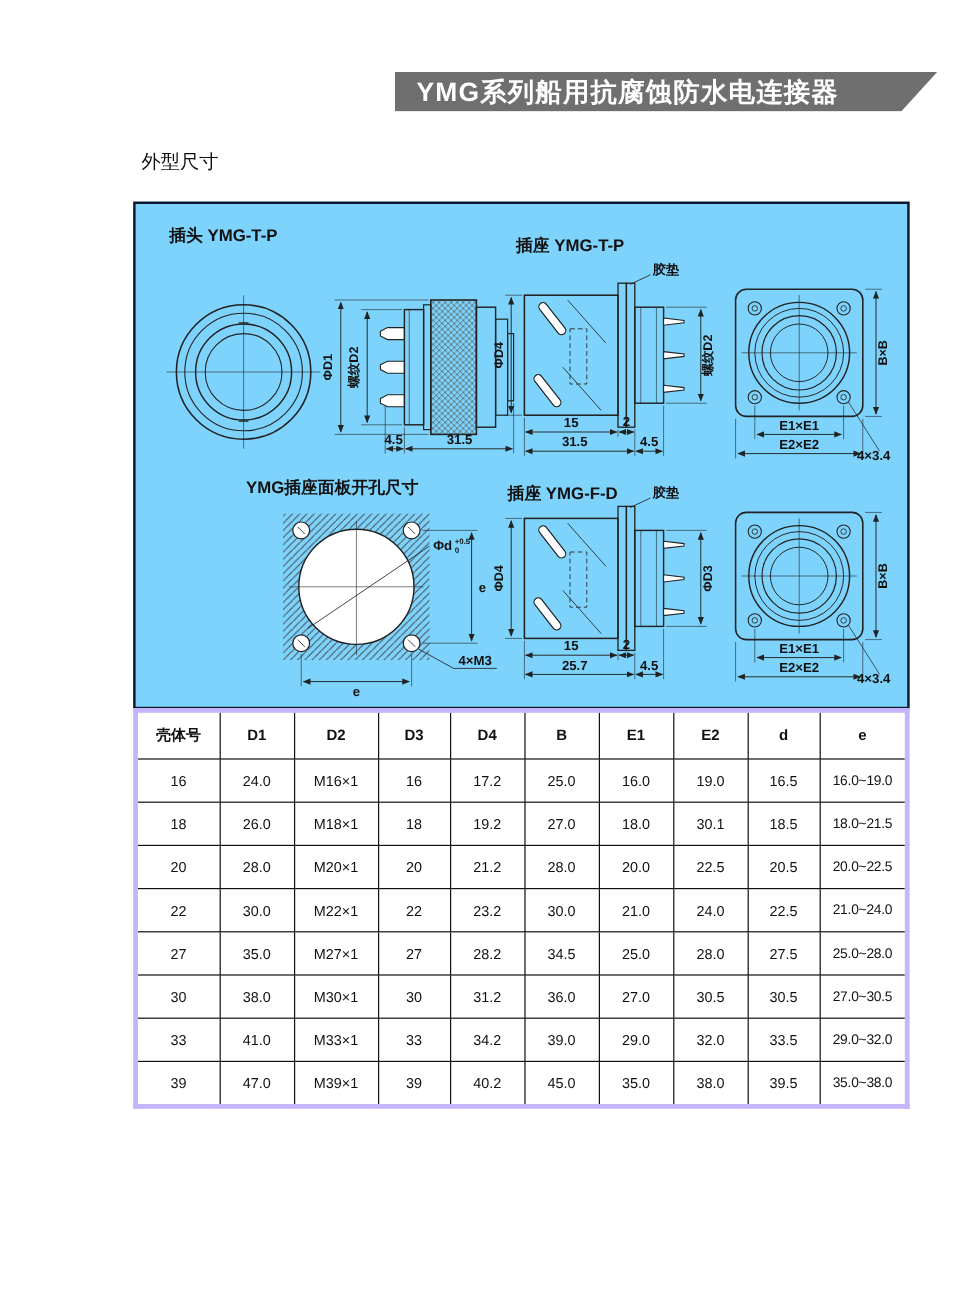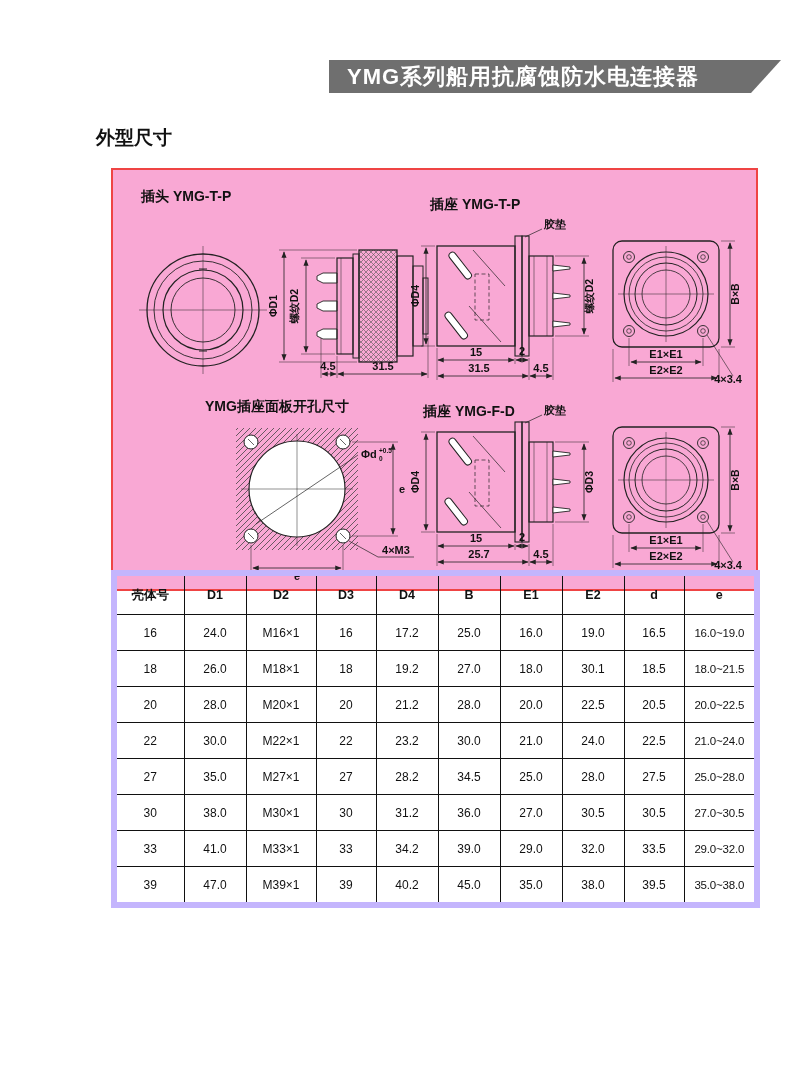--- a/index.html
+++ b/index.html
@@ -5,33 +5,33 @@
   html,body{margin:0;padding:0;background:#ffffff;}
   #page{position:relative;width:800px;height:1086px;background:#fff;overflow:hidden;
         font-family:"Liberation Sans",sans-serif;color:#111;margin-left:23px;}
   
   #banner{position:absolute;left:306px;top:60px;width:452px;height:33px;
           background:#6f6f6f;
           clip-path:polygon(0 0,100% 0,calc(100% - 30px) 100%,0 100%);}
   #banner .txt{display:block;font-size:22px;font-weight:bold;color:#fff;
           line-height:33px;padding-left:18px;letter-spacing:1px;white-space:nowrap;}
   
-  #section-title{position:absolute;left:73px;top:125px;font-size:19px;font-weight:bold;}
+  #section-title{position:absolute;left:95px;top:125px;font-size:16px;font-weight:normal;}
   
   #panel{position:absolute;left:88px;top:168px;width:643px;height:419px;
-         border:2px solid #ef4444;background:#f9a8d4;}
+         border:2px solid #0f172a;background:#7dd3fc;}
   .drawing-label{position:absolute;font-weight:bold;font-size:14px;white-space:nowrap;}
   svg.drawing{position:absolute;overflow:visible;}
   svg text{font-family:"Liberation Sans",sans-serif;fill:#111;stroke:none;}
   .dimnum{font-size:11px;font-weight:600;}
   .dimrot{font-size:10.5px;font-weight:600;}
   .tol{font-size:6.5px;font-weight:600;}
   
-  #spec-table{position:absolute;left:88px;top:570px;width:643px;
-              border-collapse:collapse;table-layout:fixed;border:6px solid #c4b5fd;}
+  #spec-table{position:absolute;left:88px;top:590px;width:643px;
+              border-collapse:collapse;table-layout:fixed;border:4px solid #c4b5fd;}
   #spec-table th,#spec-table td{border:1px solid #111;text-align:center;
               vertical-align:middle;padding:0;font-size:12px;color:#111;}
   #spec-table th{height:38px;font-weight:bold;font-size:12.5px;}
   #spec-table td{height:35px;}
   #spec-table td:last-child{font-size:11.5px;letter-spacing:-0.2px;}
 </style>
 </head>
 <body>
 
 <div id="page">

